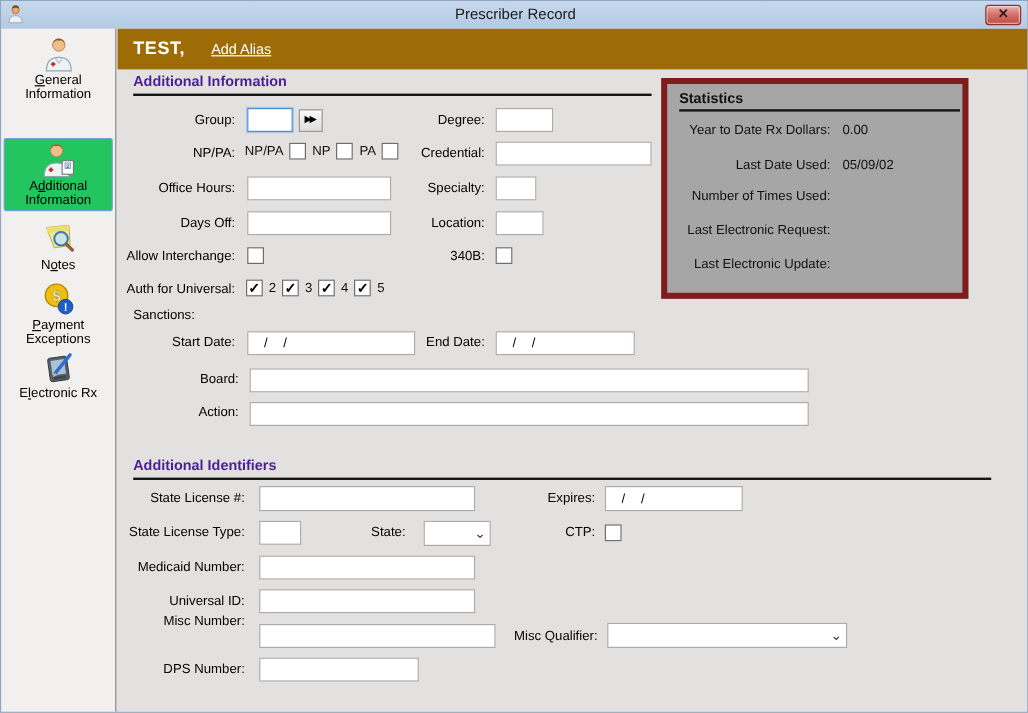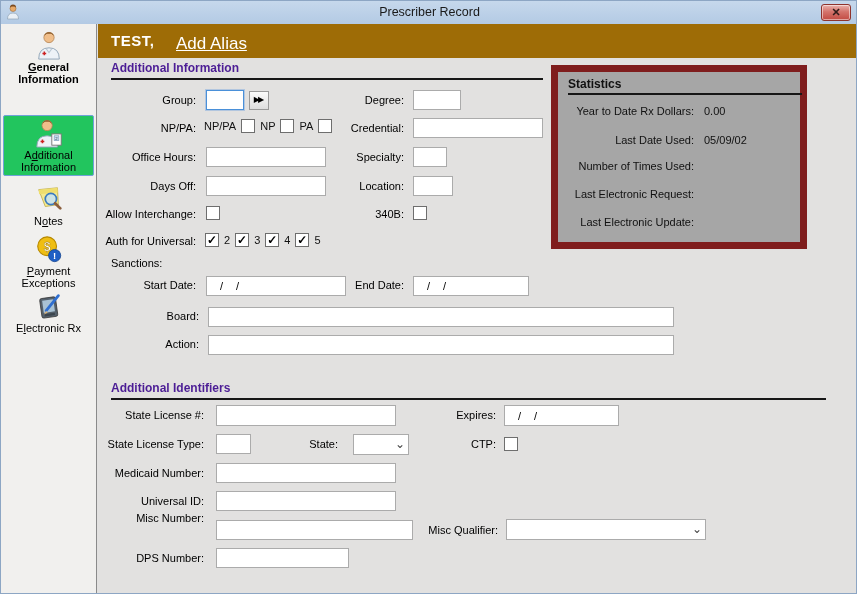--- a/index.html
+++ b/index.html
@@ -25,21 +25,21 @@
     background:#F1F0EE;border-right:1px solid #8a8a8a;}
   .side-item{position:absolute;left:2px;width:91px;text-align:center;cursor:pointer;
     padding:2px 0;border:1px solid transparent;}
   .side-item.selected{background:#22c55e;border:1px solid #70A2D8;border-radius:2px;}
   .side-item .icn{display:block;margin:0 auto 1px auto;width:32px;height:30px;}
   .side-item .lab{display:block;line-height:12px;color:#000;}
   .mn{text-decoration:underline;}
   
   .gold{position:absolute;left:97px;top:23px;width:760px;height:34px;background:#9E6C06;}
   .gold .who{position:absolute;left:13px;top:8px;color:#fff;font-weight:bold;font-size:15px;letter-spacing:.5px;}
-  .gold .alias{position:absolute;left:78px;top:10px;color:#fff;font-size:17px;text-decoration:underline;cursor:pointer;}
+  .gold .alias{position:absolute;left:78px;top:10px;color:#fff;font-size:12px;text-decoration:underline;cursor:pointer;}
   
   .main{position:absolute;left:97px;top:57px;width:760px;height:537px;background:#E2E1E0;}
   .sec-title{position:absolute;font-weight:bold;font-size:12px;color:#4c1d95;}
   .sec-line{position:absolute;height:2px;background:#161616;}
   .lbl{position:absolute;text-align:right;color:#000;}
   .inp{position:absolute;background:#fff;border:1px solid #ABABAB;font-family:"Liberation Sans",sans-serif;
     font-size:11px;color:#000;padding:0 3px;}
   .inp.focused{border:1px solid #4A90D9;box-shadow:0 0 0 1px rgba(90,150,220,.35);}
   .inp.date{letter-spacing:5px;padding-left:13px;}
   .mini-btn{position:absolute;background:linear-gradient(180deg,#fbfbfb,#dedede);
@@ -49,21 +49,21 @@
     text-align:center;cursor:pointer;}
   .inline-row{position:absolute;display:flex;align-items:center;}
   .inline-row .cb2{position:relative;width:14px;height:14px;background:#fff;border:1px solid #6E6E6E;
     text-align:center;cursor:pointer;flex:0 0 auto;}
   .inline-row .cb2 .mark{display:block;font-size:12px;font-weight:bold;line-height:12px;color:#000;}
   .inline-row .t{margin:0 5px;}
   .combo{position:absolute;background:#fff;border:1px solid #ABABAB;cursor:pointer;}
   .combo .chev{position:absolute;right:3px;top:0;bottom:0;font-size:12px;color:#444;line-height:18px;}
   
   .stats{position:absolute;left:550px;top:64px;width:256px;height:184px;
-    background:#A6A6A6;border:7px solid #7f1d1d;}
+    background:#A6A6A6;border:5px solid #7f1d1d;}
   .stats .s-title{position:absolute;left:10px;top:5px;font-weight:bold;font-size:12px;}
   .stats .s-line{position:absolute;left:10px;top:21px;width:234px;height:2px;background:#161616;}
   .stats .s-row{position:absolute;left:0;width:100%;height:14px;}
   .stats .s-lab{position:absolute;left:4px;width:132px;text-align:right;}
   .stats .s-val{position:absolute;left:146px;}
 </style>
 </head>
 <body>
 
 <div id="win">
@@ -73,21 +73,21 @@
       <circle cx="8" cy="4.5" r="3" fill="#E8A968" stroke="#9a6b35" stroke-width=".6"></circle>
       <path d="M5 3.4 A3 3 0 0 1 11 3.4 L9.5 2.4 L6.5 2.4 Z" fill="#7a4a20"></path>
       <path d="M2.5 15 q0-6 5.5-6 q5.5 0 5.5 6 z" fill="#EAF0F6" stroke="#8FA3B5" stroke-width=".7"></path>
     </svg>
     <div class="title">Prescriber Record</div>
     <div class="close-btn">✕</div>
   </div>
 
   <div class="sidebar">
 
-    <div class="side-item" style="top:3px;font-weight:bold;">
+    <div class="side-item" style="top:3px;">
       <svg class="icn" viewBox="0 0 32 32">
         <circle cx="16" cy="8" r="5.5" fill="#F0BE8A" stroke="#b08050" stroke-width=".8"></circle>
         <path d="M10.7 6.5 A5.5 5.5 0 0 1 21.3 6.5 L18.5 4 L13.5 4 Z" fill="#8a5a28"></path>
         <path d="M5 31 q0-12 11-12 q11 0 11 12 z" fill="#EDF2F7" stroke="#8FA3B5" stroke-width="1"></path>
         <path d="M13 20 l3 4 3-4" fill="none" stroke="#b9c6d2" stroke-width="1.2"></path>
         <path d="M9 25 h4 M11 23 v4" stroke="#cc2222" stroke-width="1.6"></path>
       </svg>
       <span class="lab"><span></span><span class="mn">G</span><span>eneral</span></span>
       <span class="lab">Information</span>
     </div>

